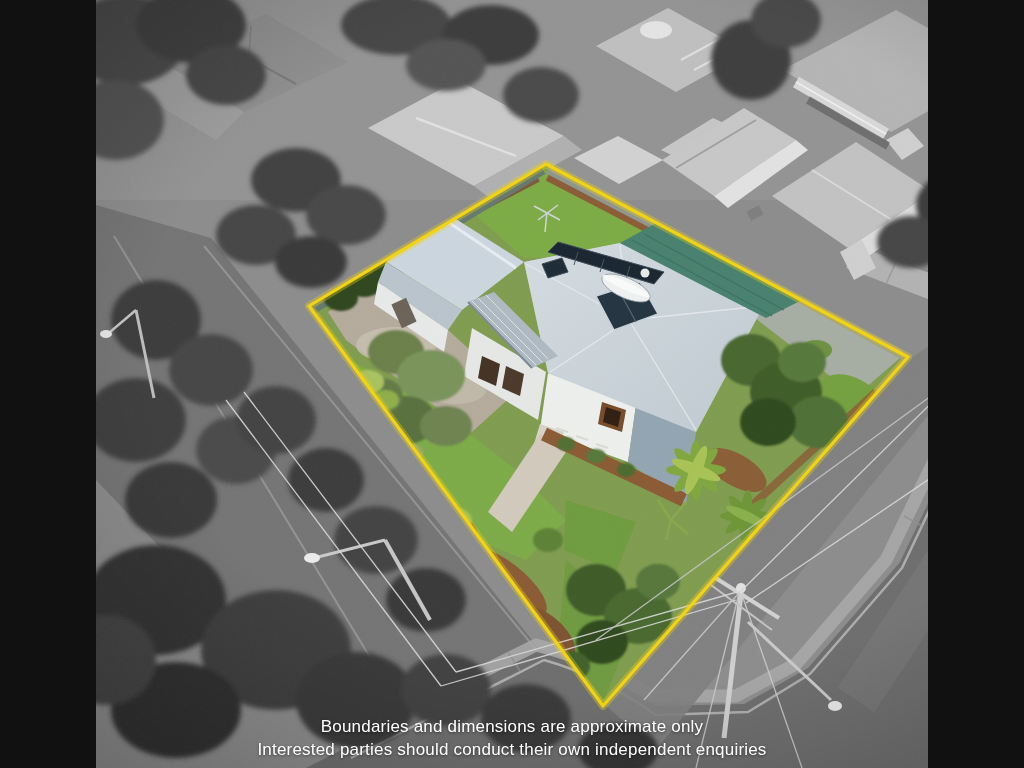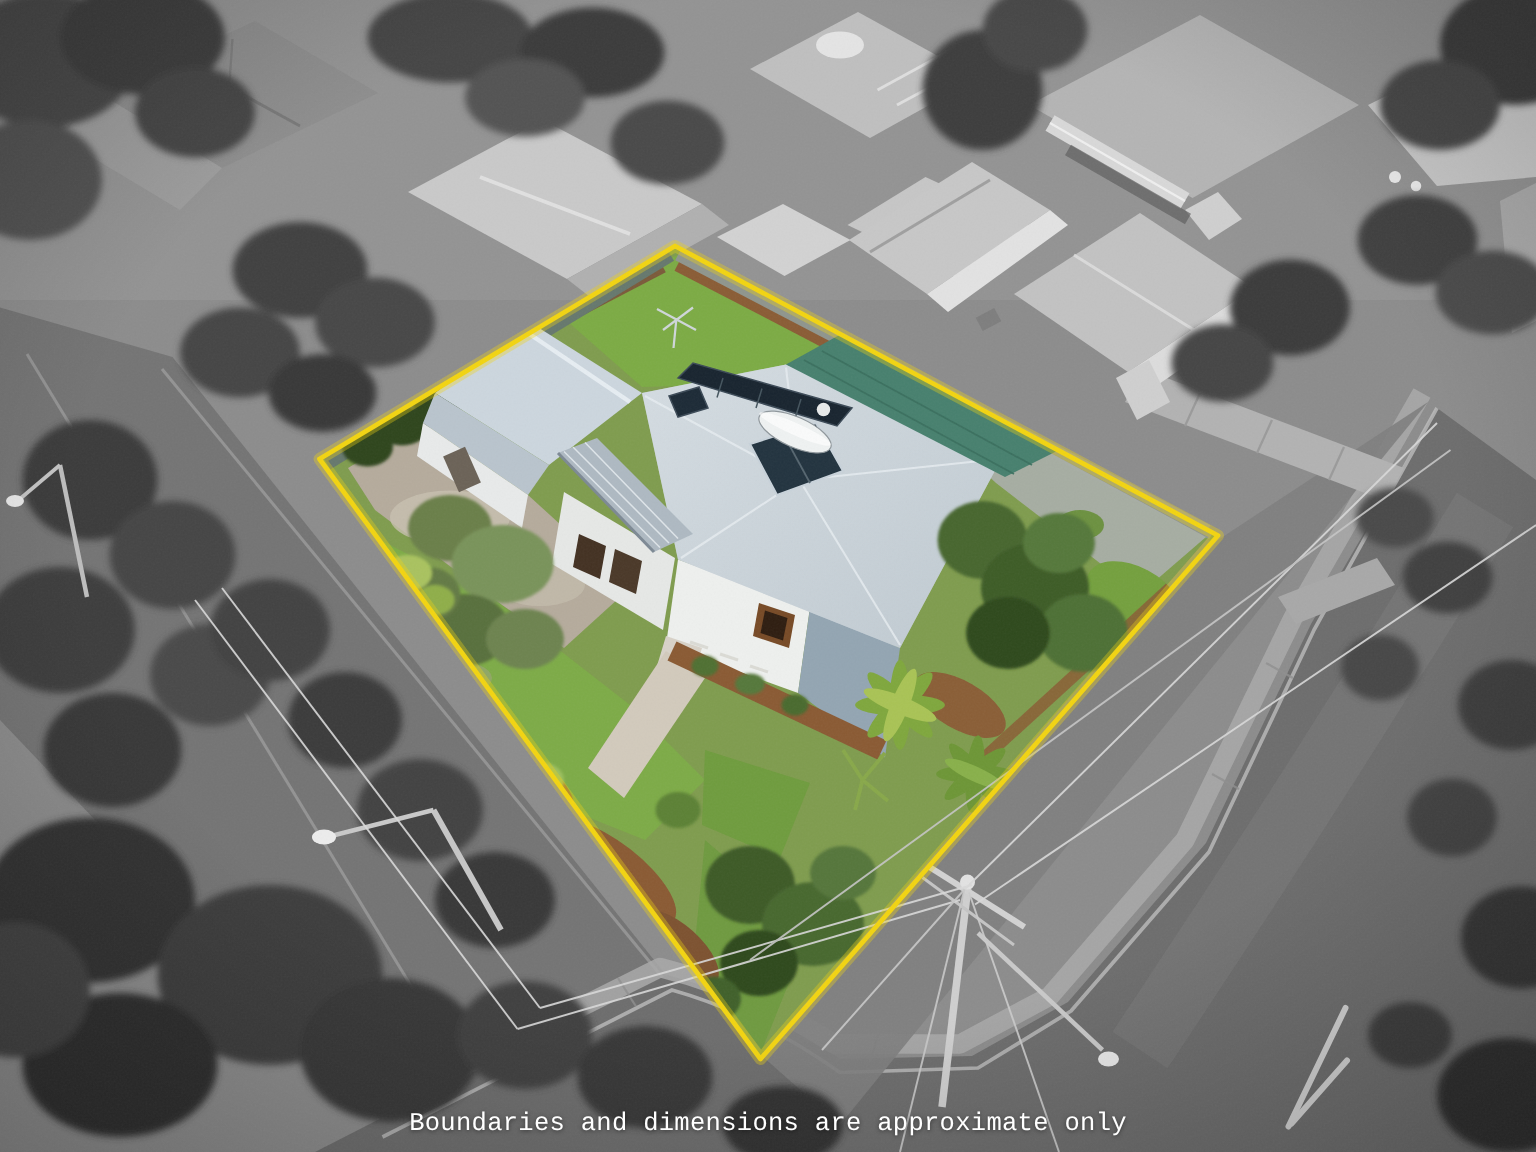--- a/index.html
+++ b/index.html
@@ -1,17 +1,17 @@
 <!DOCTYPE html>
 <html><head>
 <meta charset="utf-8">
 <style>
   html,body{margin:0;padding:0;background:#111;}
-  .stage{position:relative;width:1024px;height:768px;margin:0 auto;overflow:hidden;background:#8c8c8c;
-         font-family:Liberation Mono, monospace;}
+  .stage{position:relative;width:832px;height:768px;margin:0 auto;overflow:hidden;background:#8c8c8c;
+         font-family:Liberation Sans, sans-serif;}
   .stage svg{position:absolute;inset:0;display:block;}
   .disclaimer{position:absolute;left:0;right:0;bottom:7px;text-align:center;color:#ffffff;
               font-size:17px;line-height:23px;letter-spacing:.2px;
               text-shadow:0 1px 3px rgba(0,0,0,.5);}
   .disclaimer span{display:block;}
 </style>
 </head>
 <body>
 
 <div class="stage">
@@ -394,14 +394,15 @@
     <polygon points="450,164 812,357 507,706 213,306" fill="none" stroke="#f2d411" stroke-opacity="0.35" stroke-width="8" stroke-linejoin="round"></polygon>
     <polygon points="450,164 812,357 507,706 213,306" fill="none" stroke="#f2d411" stroke-width="3.2" stroke-linejoin="round"></polygon>
   </g>
 
   <rect x="0" y="0" width="1024" height="768" fill="url(#vig)"></rect>
   <rect x="0" y="0" width="1024" height="768" filter="url(#grain)" opacity="0.05"></rect>
 </svg>
 
   <div class="disclaimer">
     <span>Boundaries and dimensions are approximate only</span>
+    <span>Interested parties should conduct their own independent enquiries</span>
   </div>
 </div>
 
 </body></html>

